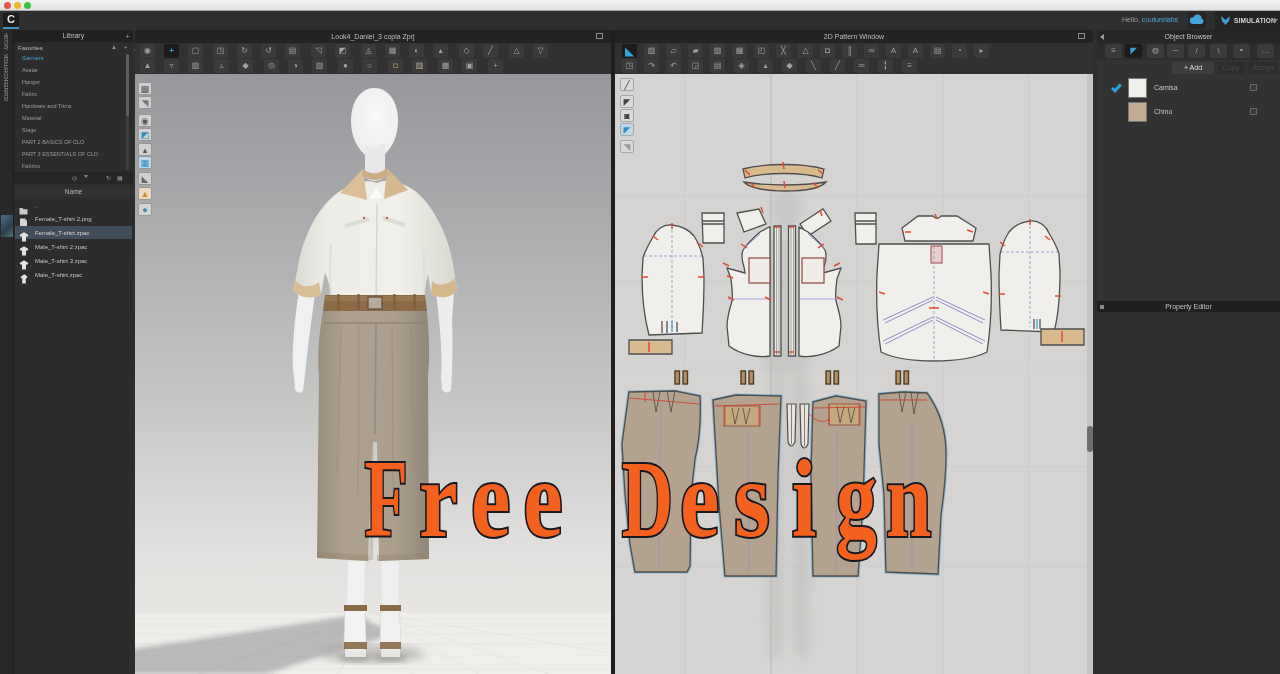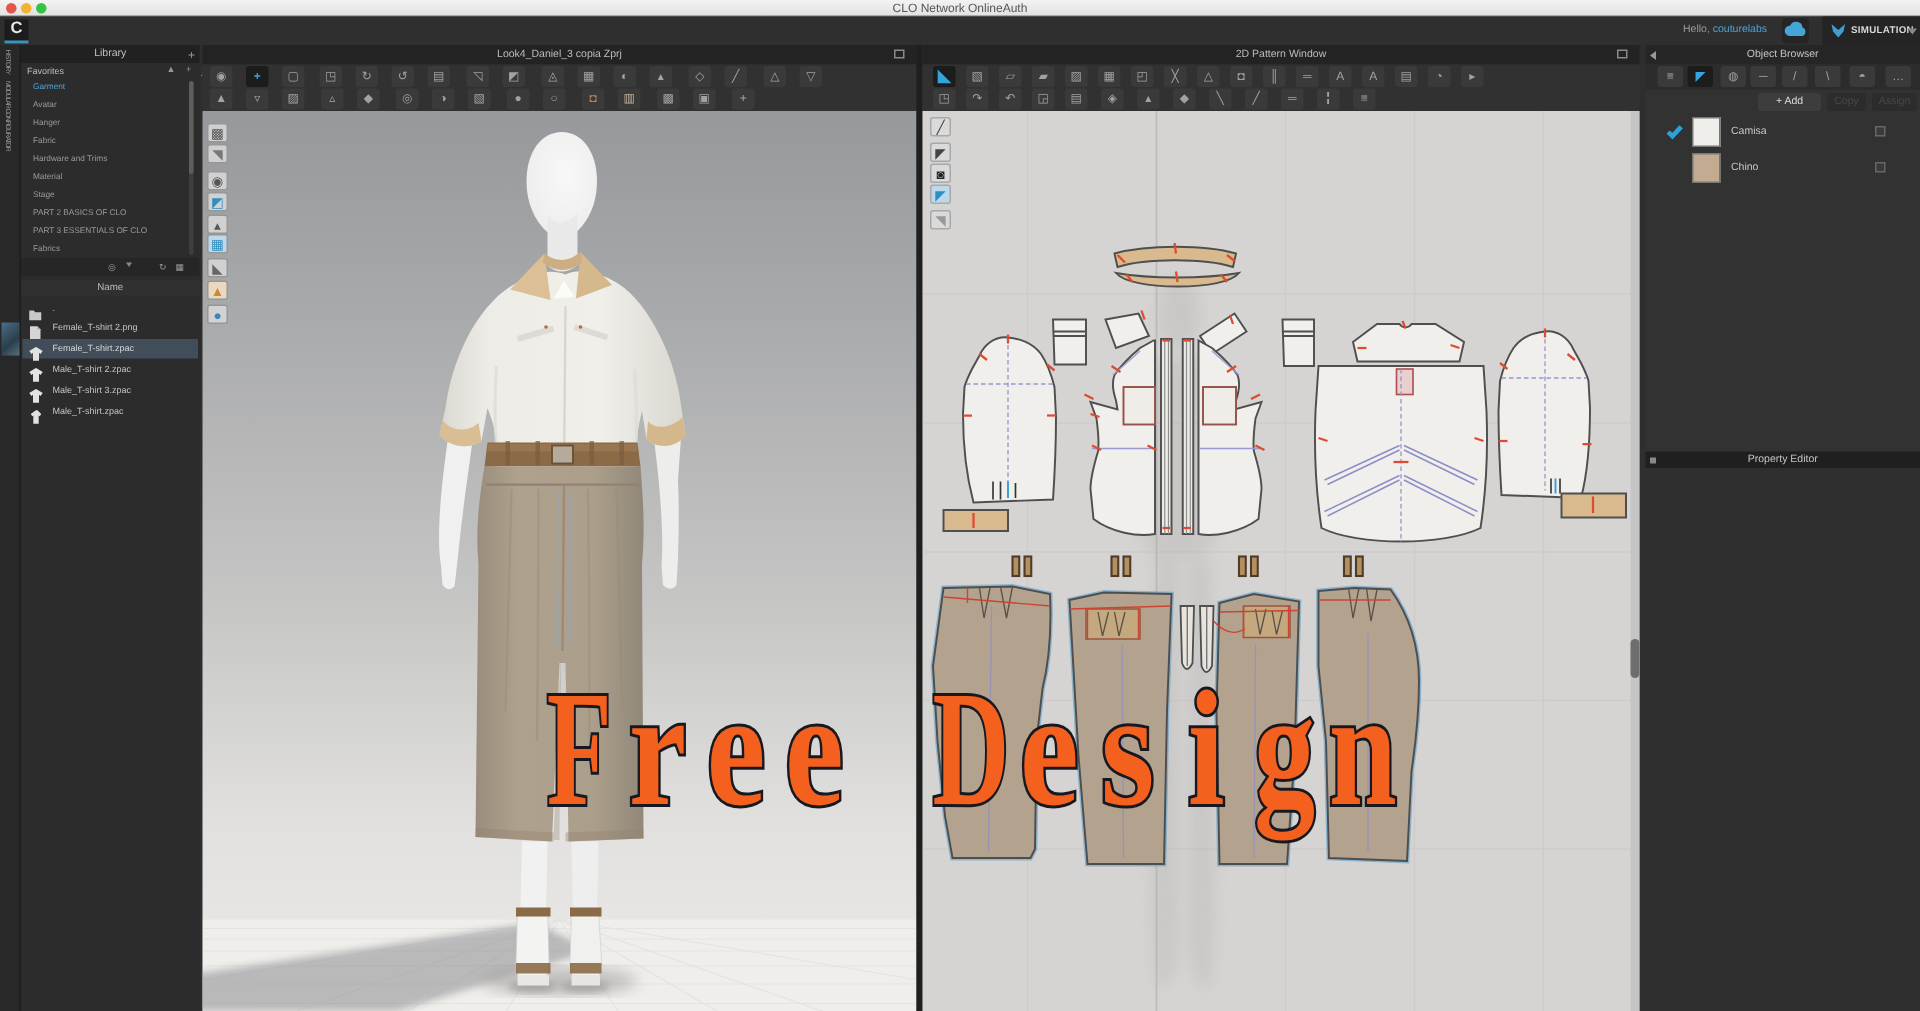--- a/index.html
+++ b/index.html
@@ -10,21 +10,20 @@
           background:#3a3a3a; color:#a2a2a2;
           font-size:8px; line-height:14px; text-align:center; overflow:hidden;}
 </style>
 </head>
 <body>
 
 <div class="abs" style="left:0;top:0;width:1280px;height:11px;background:linear-gradient(#f3f3f3,#e2e2e2);border-bottom:1px solid #aaa;">
   <div class="abs" style="left:4px;top:2px;width:7px;height:7px;border-radius:50%;background:#e5554b;"></div>
   <div class="abs" style="left:14px;top:2px;width:7px;height:7px;border-radius:50%;background:#f0b42e;"></div>
   <div class="abs" style="left:24px;top:2px;width:7px;height:7px;border-radius:50%;background:#35c245;"></div>
-  <div class="abs" style="left:0;top:1px;width:1280px;text-align:center;font-size:8px;color:#555;">CLO Network OnlineAuth</div>
 </div>
 
 <div class="abs" style="left:0;top:11px;width:1280px;height:19px;background:#2f2f2f;">
   <div class="abs" style="left:3px;top:2px;width:16px;height:16px;background:#1c1c1c;">
     <div style="color:#e8e8e8;font-weight:bold;font-size:11px;text-align:center;line-height:13px;">C</div>
     <div class="abs" style="left:0;bottom:0;width:16px;height:2.5px;background:#3a93bd;"></div>
   </div>
   <div class="abs" style="left:1122px;top:5px;font-size:7px;color:#9a9a9a;">Hello, <span style="color:#4da4d9;">couturelabs</span></div>
   <div class="abs" style="left:1188px;top:1px;width:18px;height:17px;background:#252525;border-radius:3px;">
     <svg width="18" height="17" viewBox="0 0 18 17">

